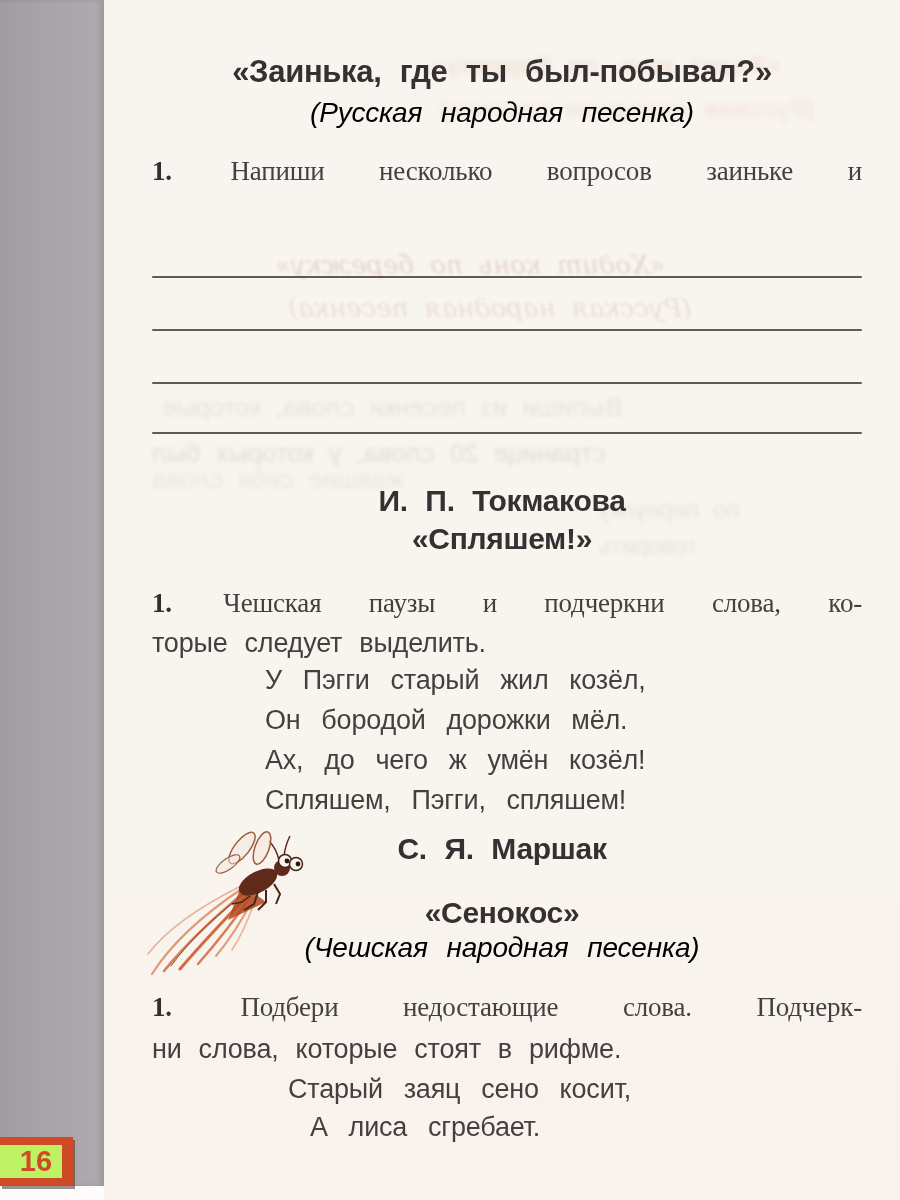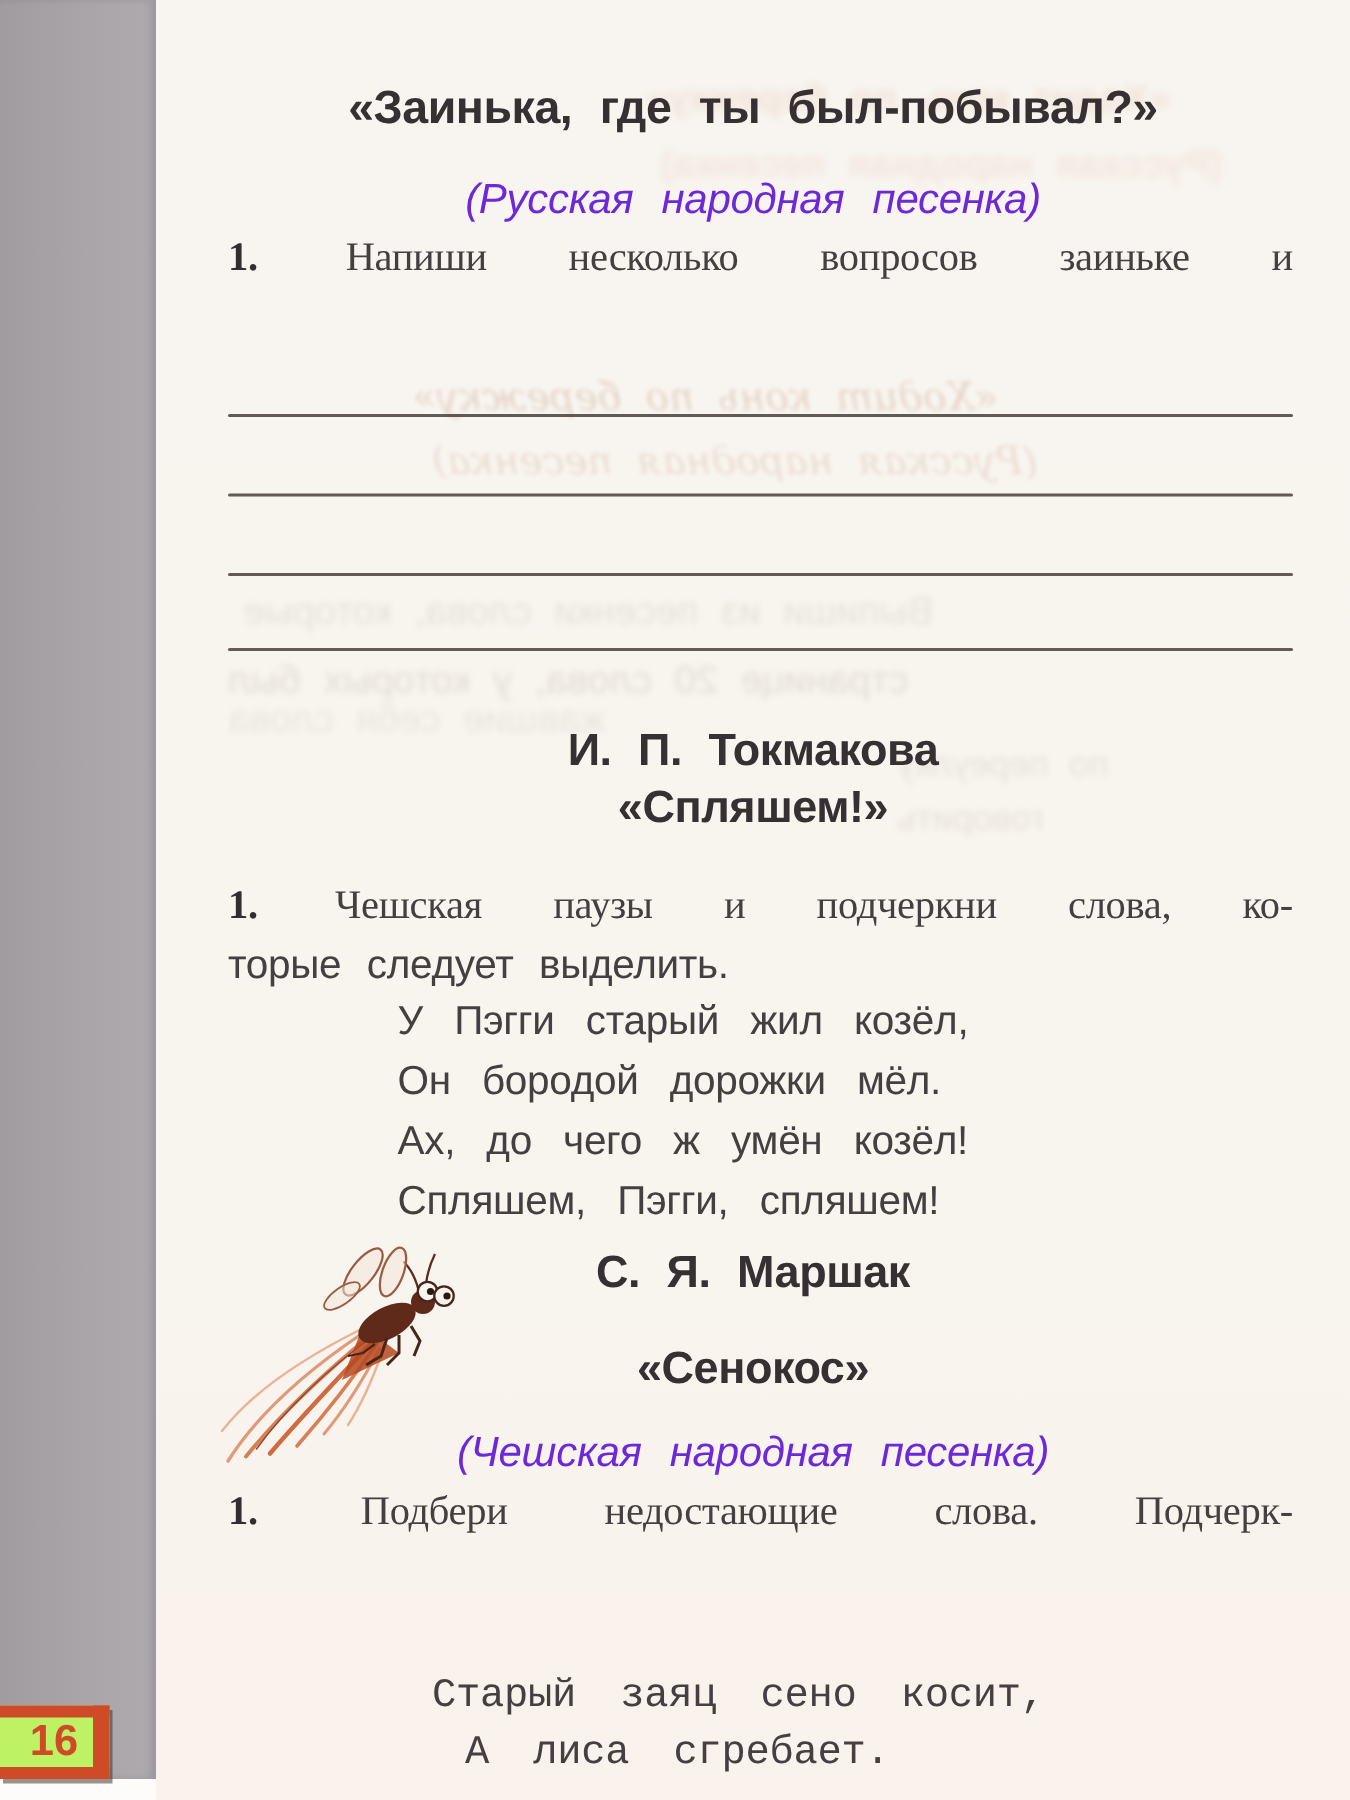--- a/index.html
+++ b/index.html
@@ -15,21 +15,21 @@
     box-shadow:inset -4px 0 5px rgba(0,0,0,0.10);
   }
   .bottom-edge{
     position:absolute;left:0;top:1186px;width:104px;height:14px;background:#fdfcfa;
   }
   .centered{position:absolute;left:104px;width:796px;text-align:center;}
   .h-bold{
     font-weight:700;font-size:31px;color:#363032;letter-spacing:-0.3px;word-spacing:0.32em;
   }
   .h-italic{
-    font-style:italic;font-size:28px;color:#6d28d9;word-spacing:0.4em;letter-spacing:-0.2px;margin-top:20px;
+    font-style:italic;font-size:28px;color:#000000;word-spacing:0.4em;letter-spacing:-0.2px;
   }
   .para{
     position:absolute;left:152px;width:710px;font-size:27px;line-height:40px;
     word-spacing:0.36em;letter-spacing:-0.2px;color:#453f41;
   }
   .jline{text-align:justify;text-align-last:justify;text-justify:inter-word;font-family:Liberation Serif, serif;}
   .exnum{font-weight:700;color:#332d2f;margin-right:4px;}
   .write-line{
     position:absolute;left:152px;width:710px;height:2px;
     background:rgba(70,62,58,0.85);border-radius:1px;
@@ -134,23 +134,24 @@
       <circle cx="152" cy="38" r="2.4" fill="#2e1610"></circle>
     </svg>
   </div>
 
   <div class="centered h-bold" style="top:832px;font-size:30px;">С. Я. Маршак</div>
   <div class="centered h-bold" style="top:896px;font-size:30px;">«Сенокос»</div>
   <div class="centered h-italic" style="top:932px;">(Чешская народная песенка)</div>
 
   <div class="para" style="top:986px;line-height:42px;">
     <div class="jline"><b class="exnum">1.</b> <span>Подбери недостающие слова. Подчерк-</span></div>
+    <div>ни слова, которые стоят в рифме.</div>
   </div>
 
-  <div class="poem poem2" style="top:1112px;left:288px;font-family:Liberation Mono, monospace;">
+  <div class="poem poem2" style="top:1070px;left:288px;">
     <div>Старый заяц сено косит,</div>
     <div class="indent2">А лиса сгребает.</div>
   </div>
 
   <div class="page-badge">
     <span>16</span>
   </div>
 
 </div>
 

